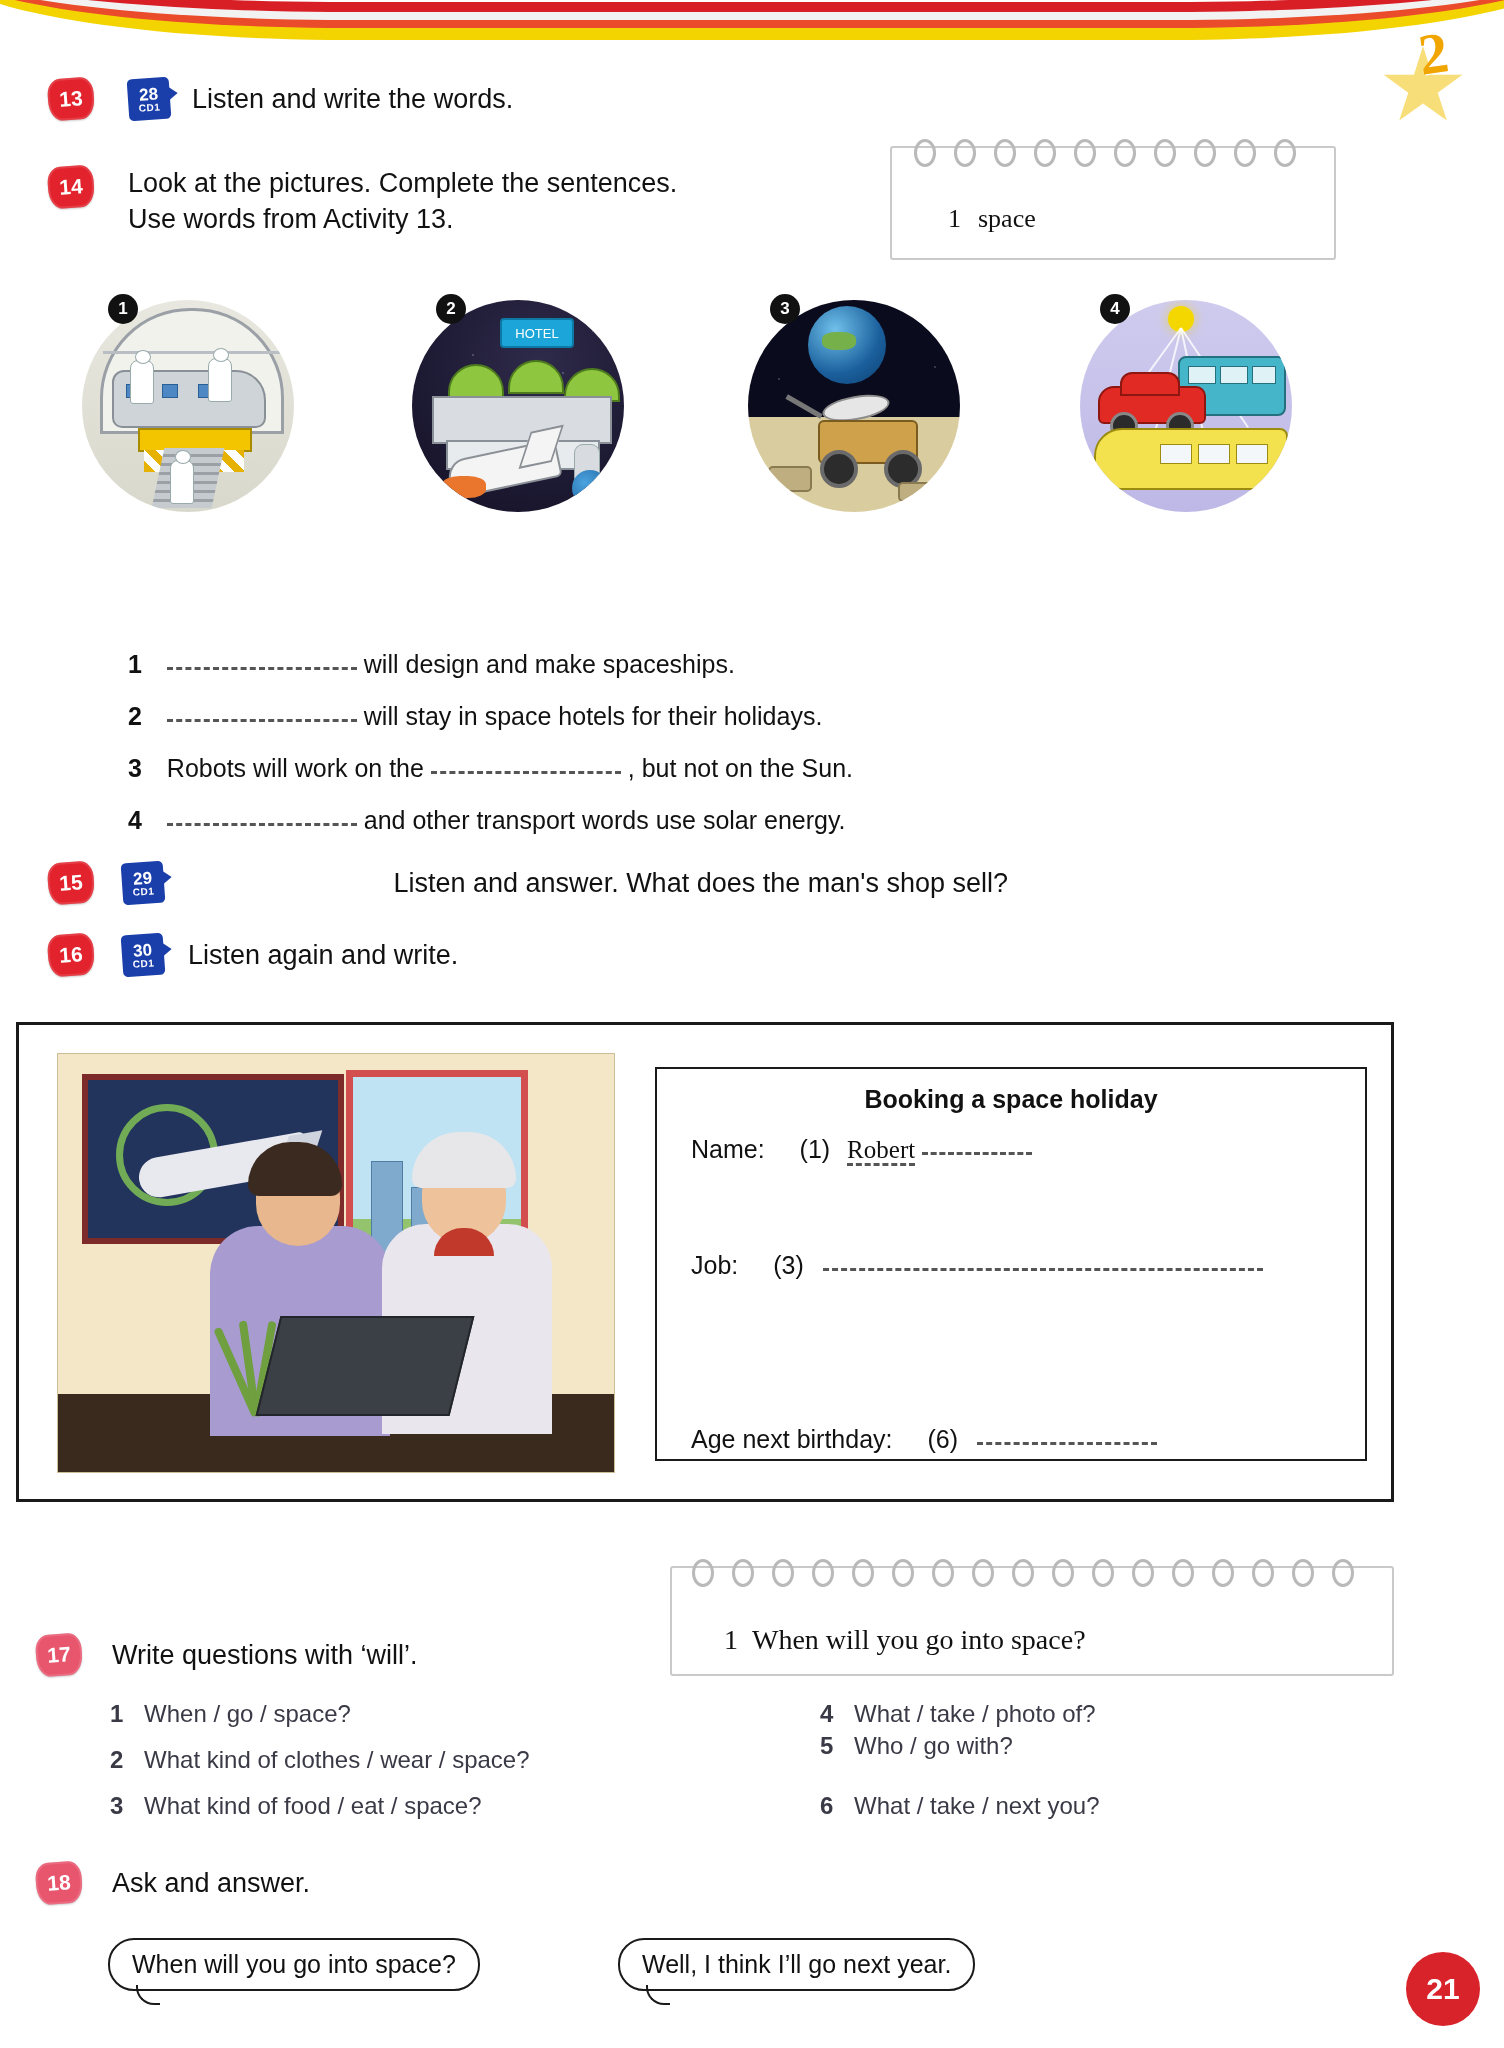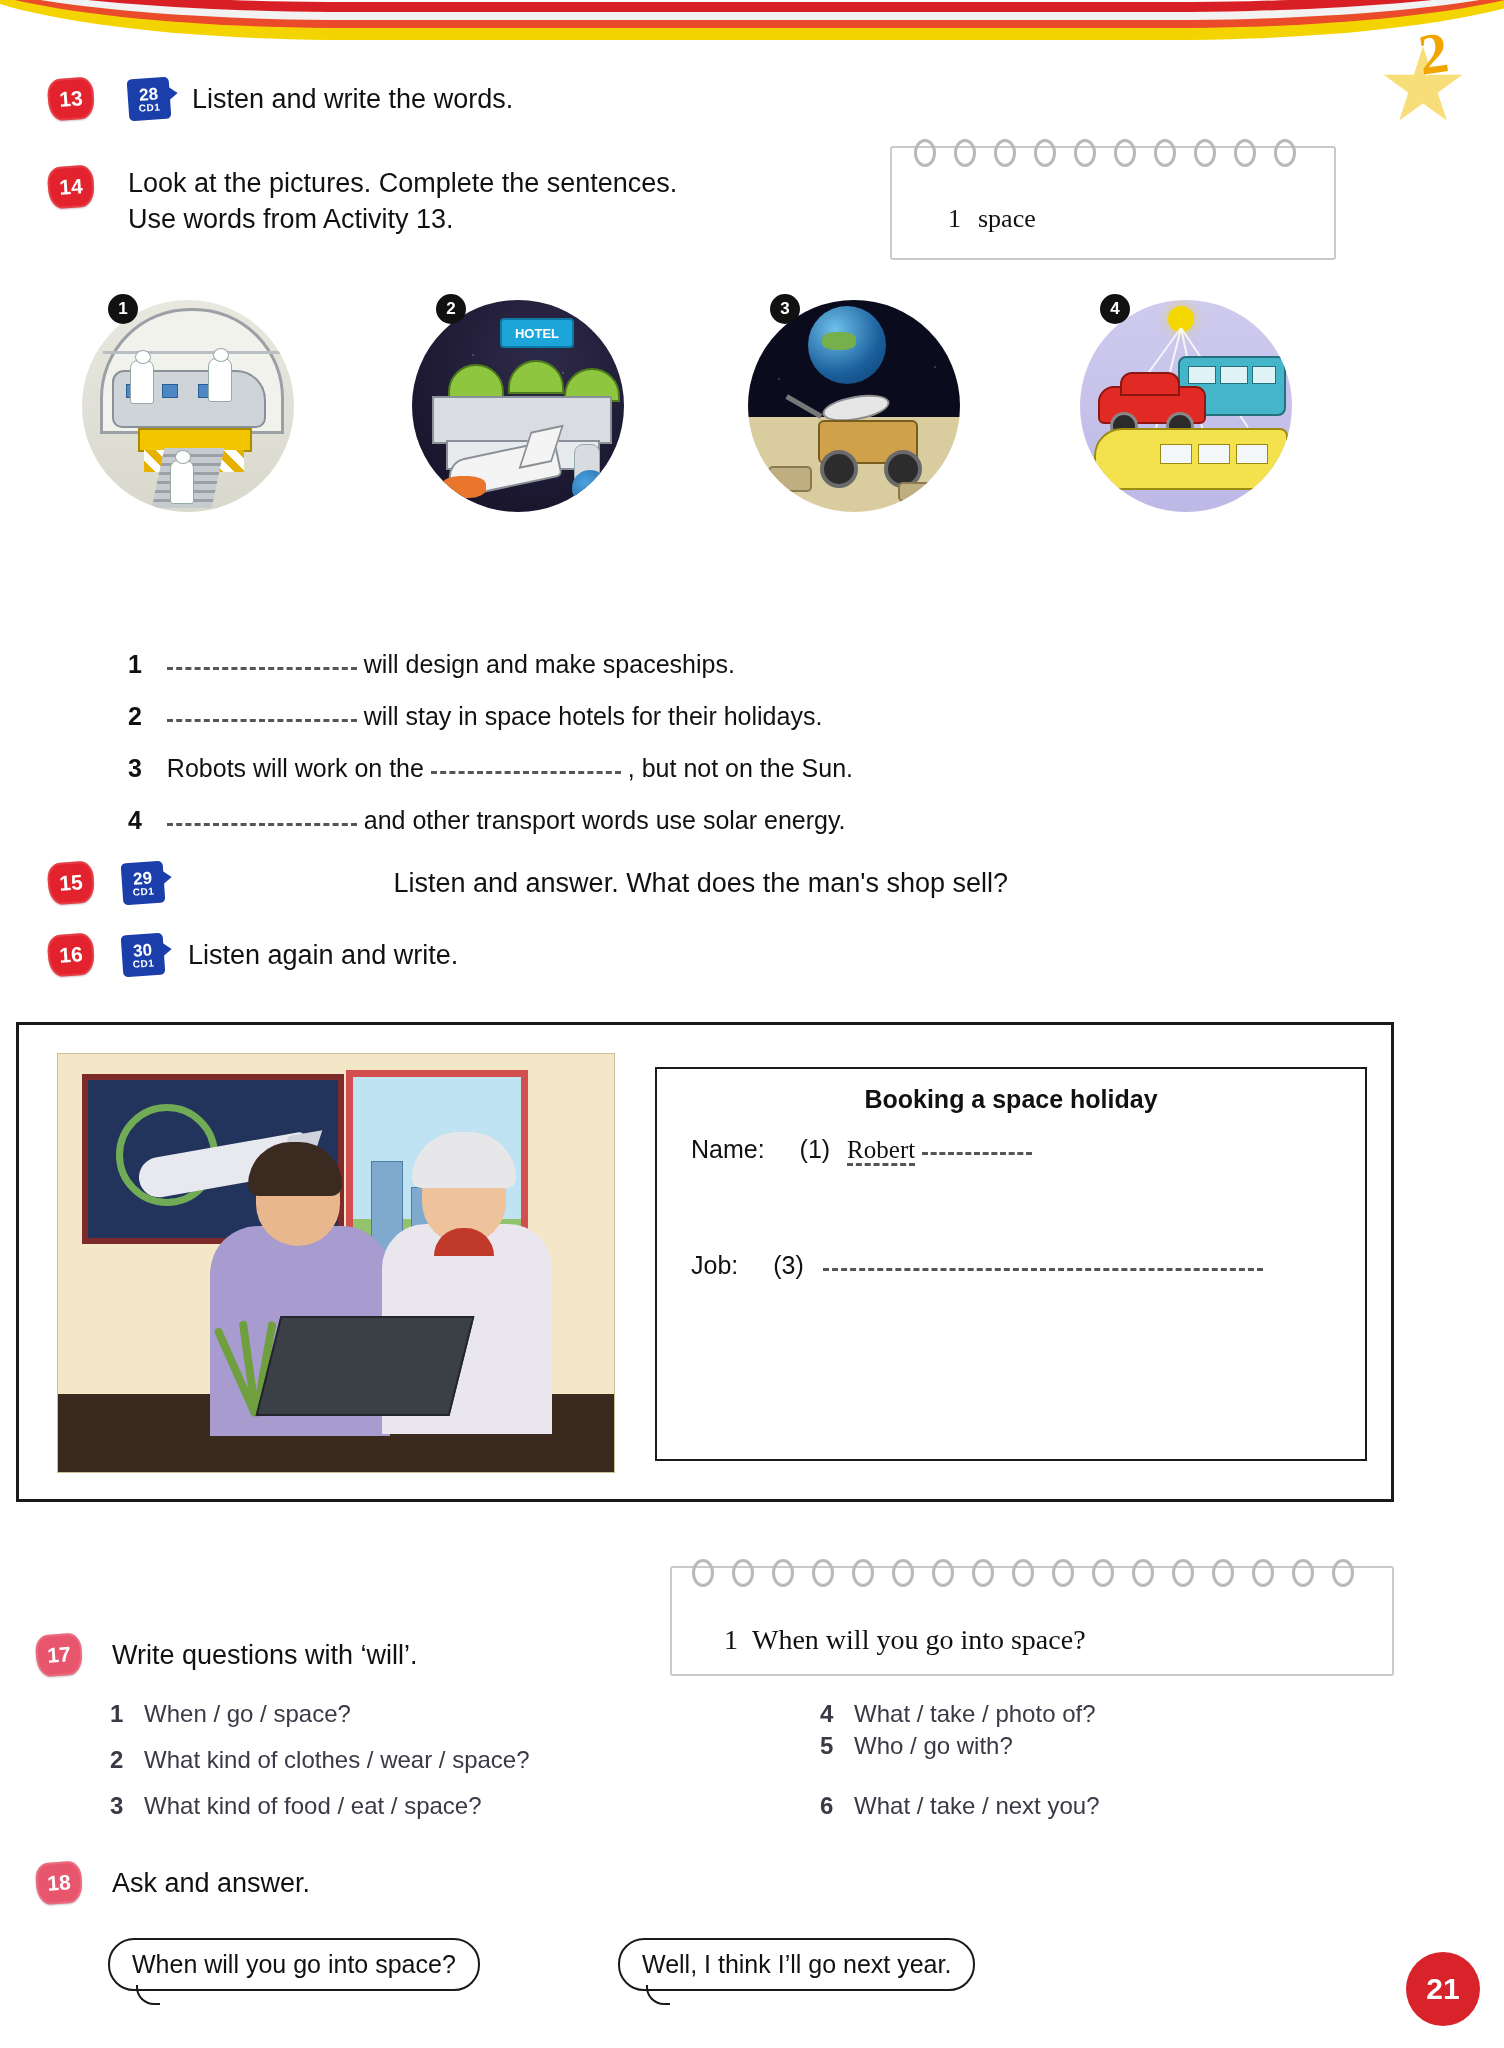--- a/index.html
+++ b/index.html
@@ -79,21 +79,21 @@
   .p1 .win{position:absolute;top:84px;width:14px;height:12px;background:#4d88c4;border:1px solid #2a5f95;}
   .p1 .yellow{position:absolute;left:56px;top:128px;width:110px;height:20px;background:#f2c500;border:2px solid #a98b00;}
   .p1 .stripe{position:absolute;left:62px;top:150px;width:100px;height:22px;background:repeating-linear-gradient(45deg,#e7b100 0 8px,#fff 8px 16px);}
   .p1 .man{position:absolute;width:22px;height:42px;background:#fff;border:1px solid #9aa;border-radius:8px 8px 3px 3px;}
   .p1 .man:before{content:"";position:absolute;left:4px;top:-11px;width:14px;height:12px;border-radius:50%;background:#fff;border:1px solid #9aa;}
   .p1 .stairs{position:absolute;left:76px;top:148px;width:60px;height:60px;background:repeating-linear-gradient(#c6cbd0 0 6px,#9aa0a6 6px 9px);transform:skewX(-12deg);}
 
   
   .p2{background:radial-gradient(circle at 60% 30%,#2e2a4a,#120f24);}
   .p2 .star{position:absolute;background:#fff;border-radius:50%;width:2px;height:2px;opacity:.9;}
-  .p2 .hotelsign{position:absolute;left:88px;top:18px;width:70px;height:26px;background:#1ba5d8;border:2px solid #0d7aa5;border-radius:4px;color:#fff;font-size:13px;display:flex;align-items:center;justify-content:center;font-weight:bold;}
+  .p2 .hotelsign{position:absolute;left:88px;top:18px;width:70px;height:26px;background:#1ba5d8;border:2px solid #0d7aa5;border-radius:4px;color:#fff;font-size:13px;display:flex;align-items:center;justify-content:center;font-weight:normal;}
   .p2 .greendome{position:absolute;width:52px;height:30px;border-radius:28px 28px 0 0;background:#8ec63f;border:2px solid #4e7a1e;}
   .p2 .base{position:absolute;left:20px;top:96px;width:176px;height:44px;background:#d9dde1;border:2px solid #8a9097;}
   .p2 .base2{position:absolute;left:34px;top:140px;width:150px;height:26px;background:#e7ebee;border:2px solid #8a9097;}
   .p2 .shuttle{position:absolute;left:36px;top:150px;width:108px;height:34px;background:#f4f4f4;border:2px solid #8b9097;border-radius:20px 6px 6px 20px;transform:rotate(-12deg);}
   .p2 .shuttle:after{content:"";position:absolute;right:-4px;top:-14px;width:30px;height:30px;background:#f4f4f4;border:2px solid #8b9097;transform:skewX(-30deg);}
   .p2 .tank{position:absolute;left:30px;top:176px;width:44px;height:22px;background:#e9762c;border-radius:40%;}
   .p2 .astro{position:absolute;right:24px;bottom:26px;width:24px;height:40px;background:#d8dce0;border-radius:9px;border:1px solid #9aa;}
   .p2 .earth{position:absolute;right:16px;bottom:6px;width:36px;height:36px;border-radius:50%;background:radial-gradient(circle at 35% 35%,#4aa3e0,#1b5c96);}
 
   
@@ -363,20 +363,25 @@
       <span>Name:</span>
       <span style="margin-left:28px;">(1)</span>
       <span class="hand" style="margin-left:10px;border-bottom:3px dashed #555;">Robert</span>
       <span class="blank" style="width:110px;"></span>
     </div>
     <div class="row" style="top:182px;">
       <span>Job:</span>
       <span style="margin-left:28px;">(3)</span>
       <span class="blank" style="width:440px;margin-left:12px;"></span>
     </div>
+    <div class="row" style="top:356px;">
+      <span>Age next birthday:</span>
+      <span style="margin-left:28px;">(6)</span>
+      <span class="blank" style="width:180px;margin-left:12px;"></span>
+    </div>
   </div>
 </div>
 
 <div class="notepad" style="left:670px;top:1566px;width:720px;height:106px;">
   <div class="spiral" style="left:20px;"></div>
     <div class="spiral" style="left:60px;"></div>
   <div class="spiral" style="left:100px;"></div>
     <div class="spiral" style="left:140px;"></div>
   <div class="spiral" style="left:180px;"></div>
     <div class="spiral" style="left:220px;"></div>

